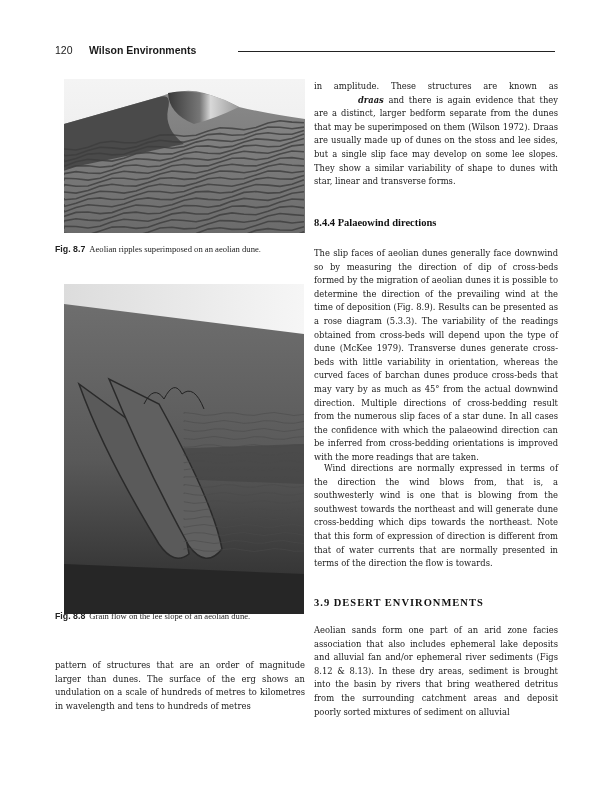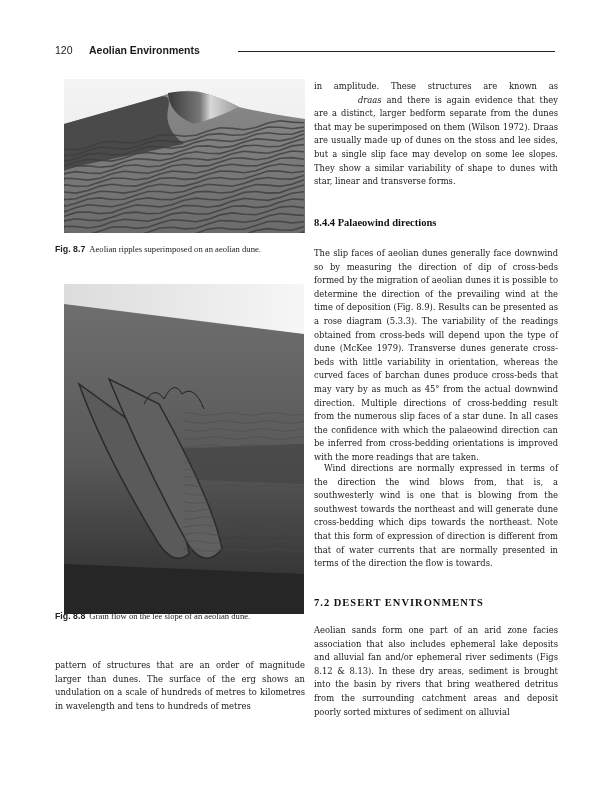--- a/index.html
+++ b/index.html
@@ -23,28 +23,28 @@
   .right-col { left: 314px; width: 244px; }
   #p-left { top: 659px; }
   #p-draas { top: 80px; }
   #p-palaeo1 { top: 247px; }
   #p-palaeo2 { top: 462px; text-indent: 10px; }
   #p-desert { top: 624px; }
 
   .sec-head { position: absolute; left: 314px; font-family: Liberation Serif, serif; font-weight: bold; color: #111; }
   #h-844 { top: 217px; font-size: 10.5px; }
   #h-85 { top: 597px; font-size: 10.5px; letter-spacing: 1px; }
-  em.bolditalic { font-style: italic; font-weight: normal; margin-left: 44px; }
+  em.bolditalic { font-style: italic; font-weight: bold; margin-left: 44px; }
 </style>
 </head>
 <body>
 
 <div class="header">
   <span class="page-num">120</span>
-  <span class="running-title">Aeolian Environments</span>
+  <span class="running-title">Wilson Environments</span>
   <div class="header-rule"></div>
 </div>
 
 <div class="photo" id="fig87">
   <svg width="241" height="154" viewBox="0 0 241 154" xmlns="http://www.w3.org/2000/svg">
     <defs>
       <linearGradient id="sky87" x1="0" y1="0" x2="0" y2="1">
         <stop offset="0" stop-color="#f4f4f4"></stop>
         <stop offset="1" stop-color="#e6e6e6"></stop>
       </linearGradient>
@@ -142,14 +142,14 @@
 </div>
 
 <p class="para left-col" id="p-left">pattern of structures that are an order of magnitude larger than dunes. The surface of the erg shows an undulation on a scale of hundreds of metres to kilometres in wavelength and tens to hundreds of metres</p>
 
 <p class="para right-col" id="p-draas"><span>in amplitude. These structures are known as </span><em class="bolditalic">draas</em><span> and there is again evidence that they are a distinct, larger bedform separate from the dunes that may be superimposed on them (Wilson 1972). Draas are usually made up of dunes on the stoss and lee sides, but a single slip face may develop on some lee slopes. They show a similar variability of shape to dunes with star, linear and transverse forms.</span></p>
 
 <div class="sec-head" id="h-844">8.4.4  Palaeowind directions</div>
 <p class="para right-col" id="p-palaeo1">The slip faces of aeolian dunes generally face downwind so by measuring the direction of dip of cross-beds formed by the migration of aeolian dunes it is possible to determine the direction of the prevailing wind at the time of deposition (Fig. 8.9). Results can be presented as a rose diagram (5.3.3). The variability of the readings obtained from cross-beds will depend upon the type of dune (McKee 1979). Transverse dunes generate cross-beds with little variability in orientation, whereas the curved faces of barchan dunes produce cross-beds that may vary by as much as 45° from the actual downwind direction. Multiple directions of cross-bedding result from the numerous slip faces of a star dune. In all cases the confidence with which the palaeowind direction can be inferred from cross-bedding orientations is improved with the more readings that are taken.</p>
 <p class="para right-col" id="p-palaeo2">Wind directions are normally expressed in terms of the direction the wind blows from, that is, a southwesterly wind is one that is blowing from the southwest towards the northeast and will generate dune cross-bedding which dips towards the northeast. Note that this form of expression of direction is different from that of water currents that are normally presented in terms of the direction the flow is towards.</p>
 
-<div class="sec-head" id="h-85">7.2  DESERT ENVIRONMENTS</div>
+<div class="sec-head" id="h-85">3.9  DESERT ENVIRONMENTS</div>
 <p class="para right-col" id="p-desert">Aeolian sands form one part of an arid zone facies association that also includes ephemeral lake deposits and alluvial fan and/or ephemeral river sediments (Figs 8.12 &amp; 8.13). In these dry areas, sediment is brought into the basin by rivers that bring weathered detritus from the surrounding catchment areas and deposit poorly sorted mixtures of sediment on alluvial</p>
 
 </body></html>

